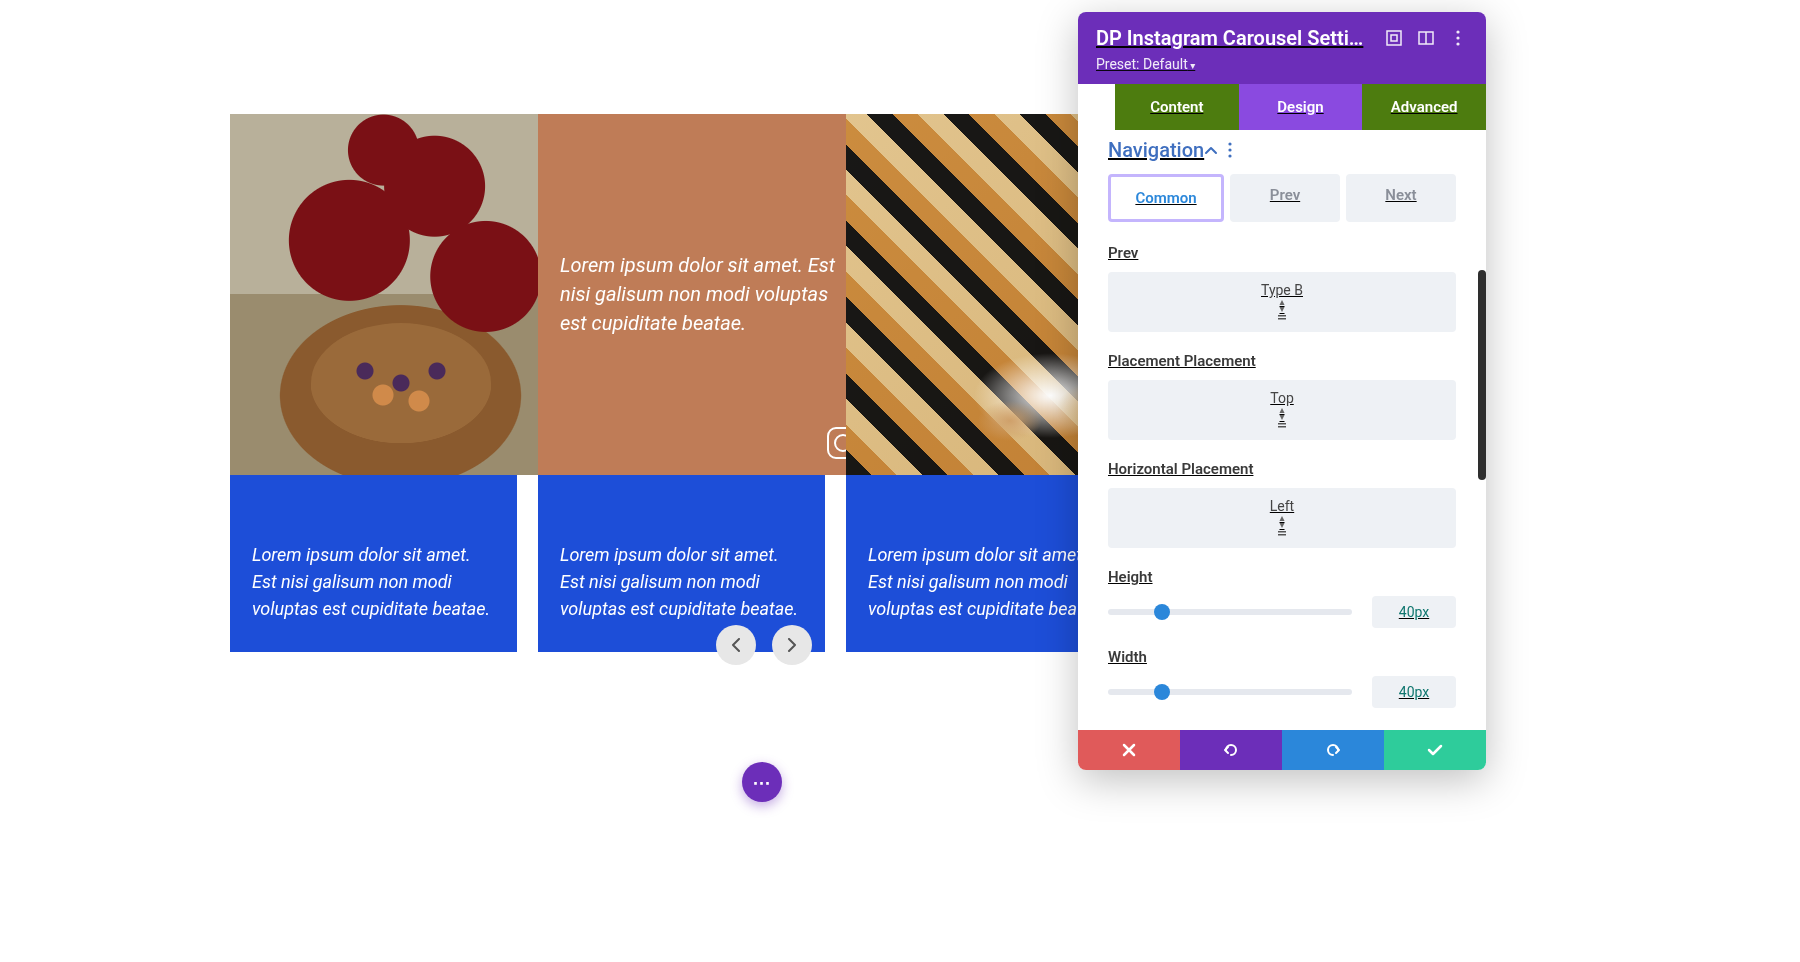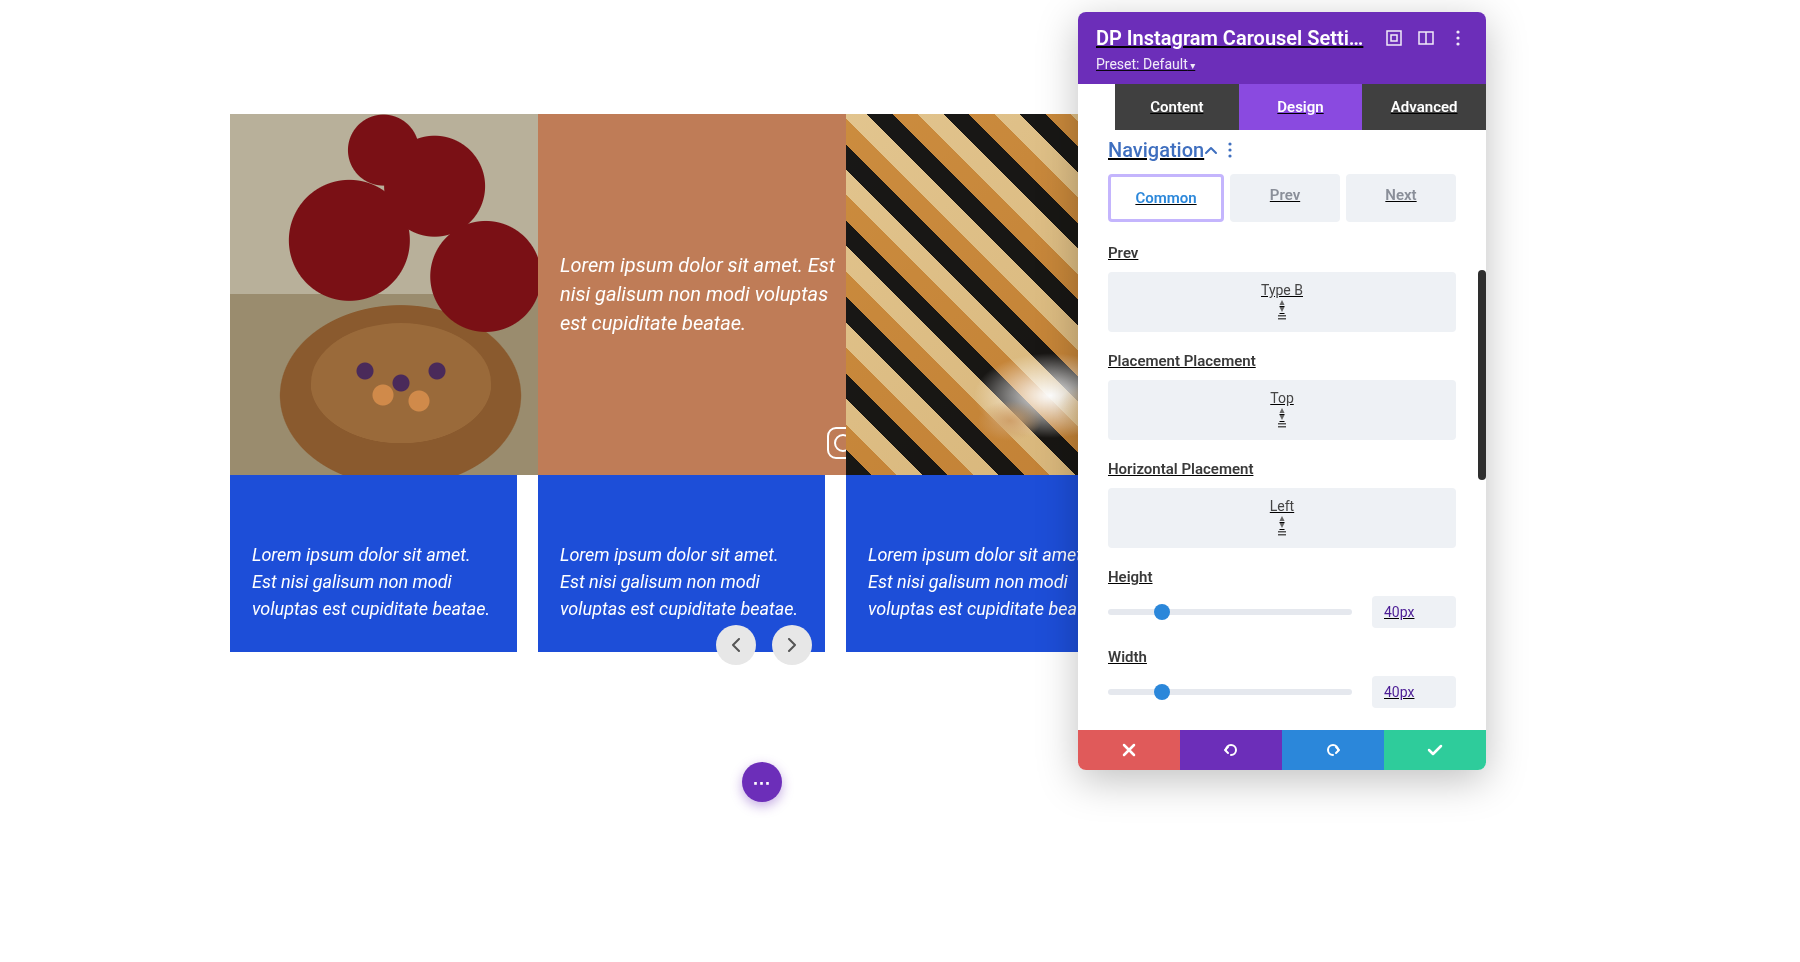--- a/index.html
+++ b/index.html
@@ -199,21 +199,21 @@
   }
   .panel-preset {
     font-size: 14px;
     margin-top: 6px;
     opacity: 0.9;
   }
   .panel-preset::after { content: " ▾"; font-size: 10px; }
 
   .panel-tabs {
     display: flex;
-    background: #404040;
+    background: #4d7c0f;
     margin-left: 37px;
   }
   .panel-tab {
     flex: 1;
     text-align: center;
     padding: 14px 0;
     color: #fff;
     font-size: 15px;
     font-weight: 600;
     cursor: pointer;
@@ -330,22 +330,22 @@
     background: #2b87da;
     border-radius: 50%;
     cursor: grab;
   }
   .slider-value {
     width: 84px;
     background: #eef1f5;
     border-radius: 4px;
     padding: 8px 12px;
     font-size: 14px;
-    color: #4c1d95;
-    text-align: left;
+    color: #0f766e;
+    text-align: center;
   }
 
   .panel-footer {
     display: flex;
     height: 40px;
   }
   .footer-btn {
     flex: 1;
     display: flex;
     align-items: center;

